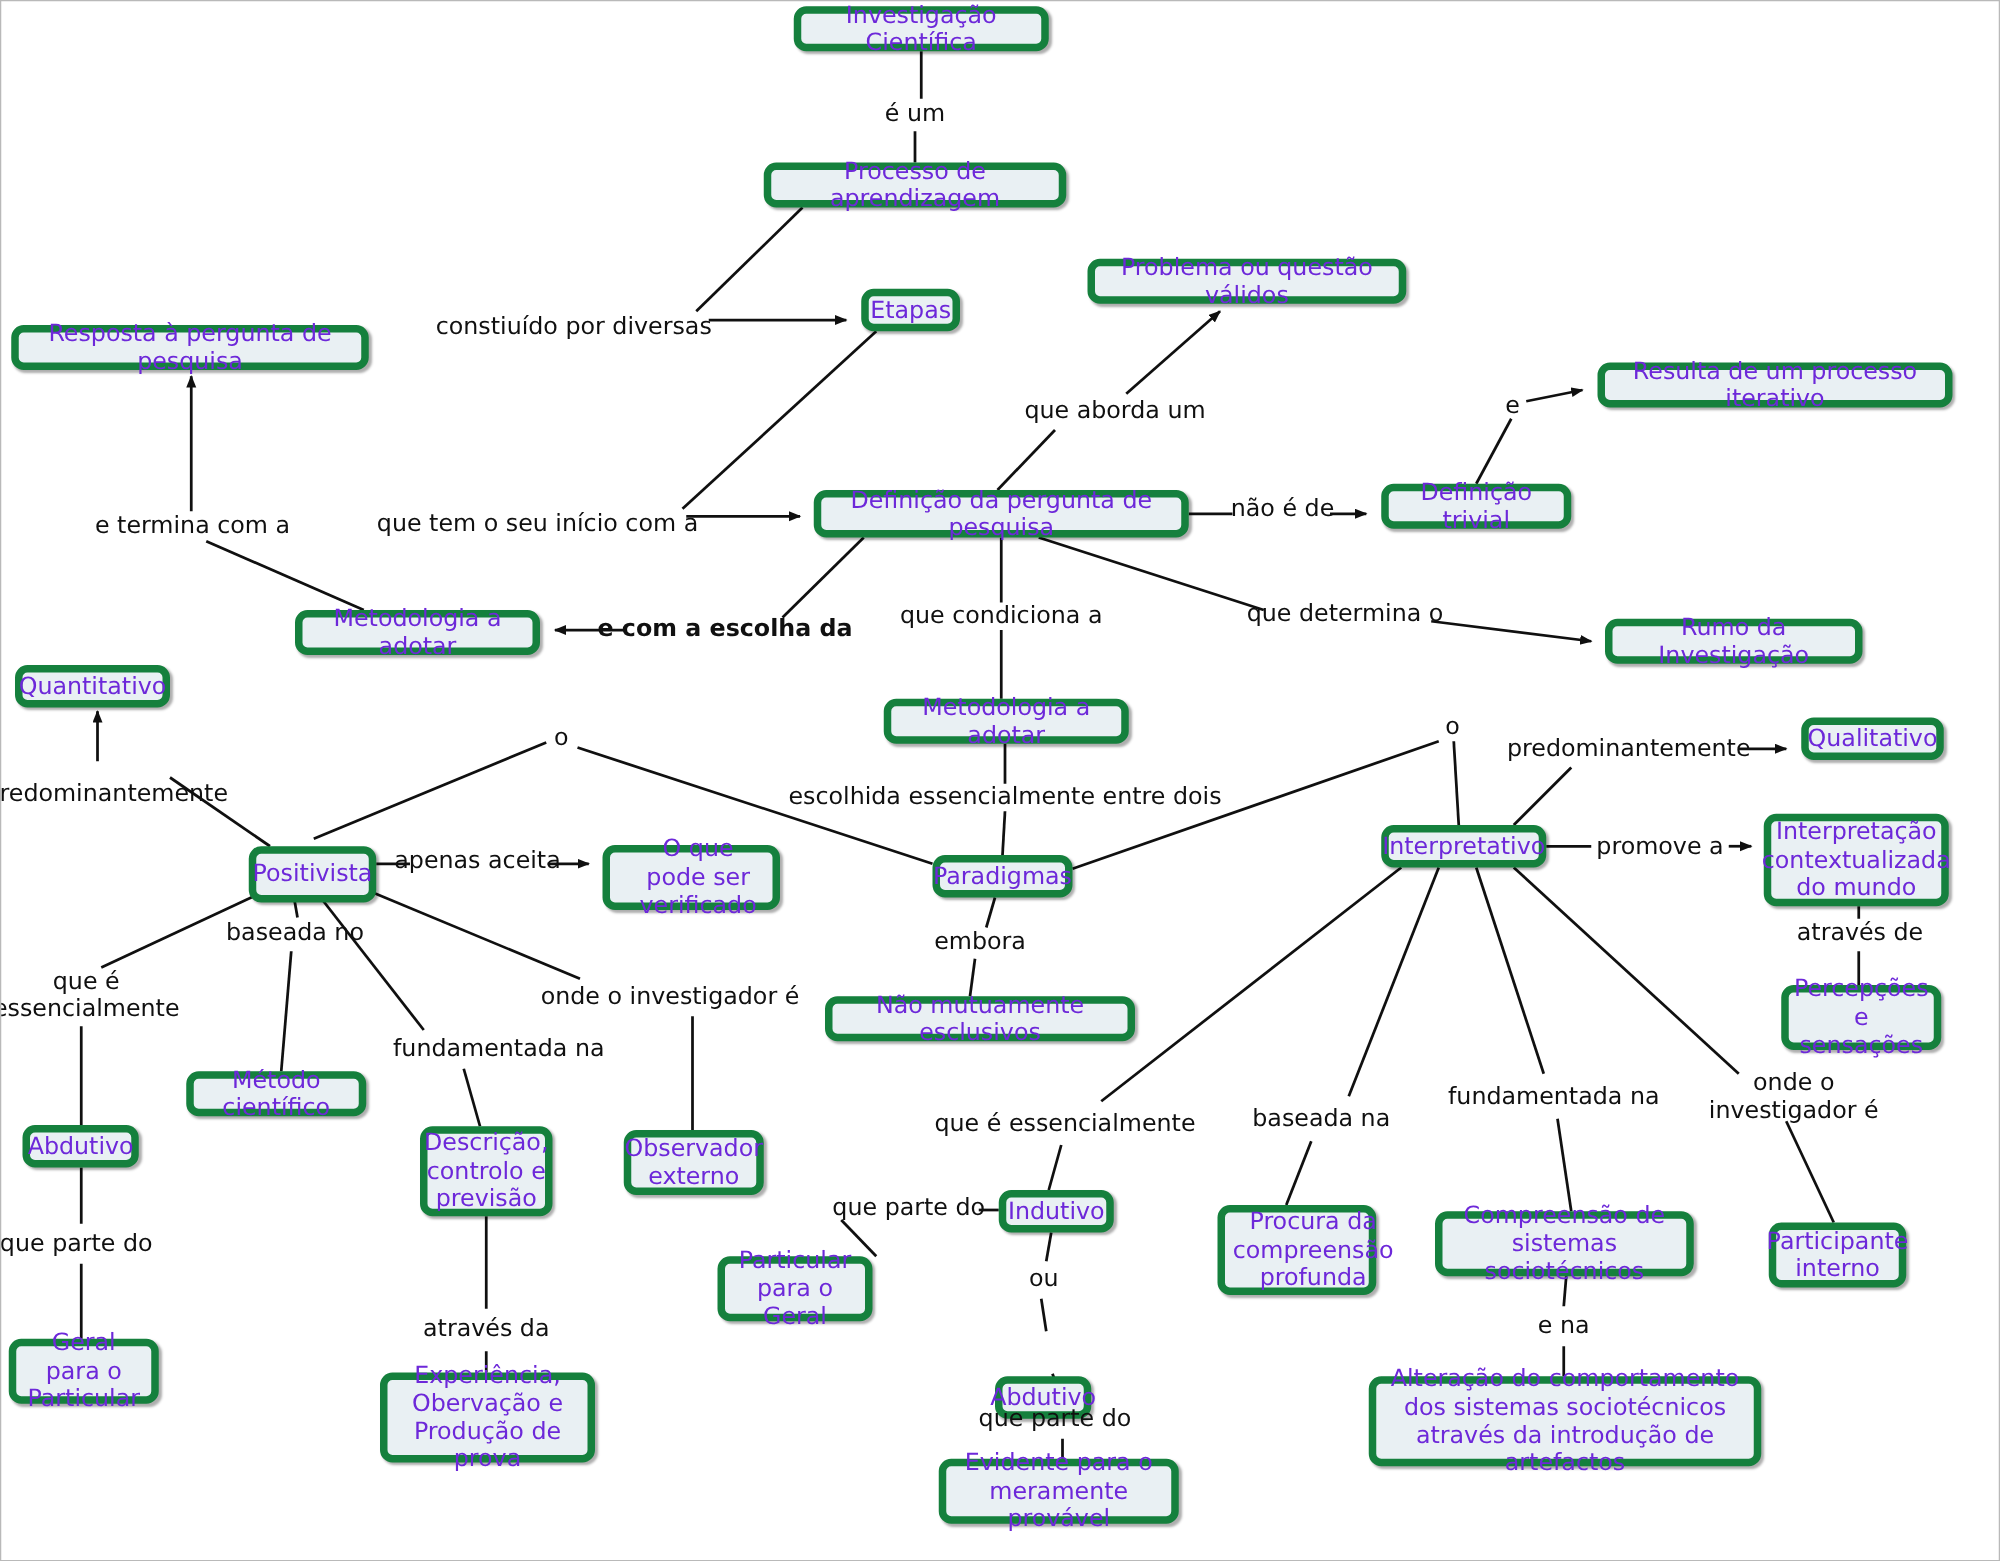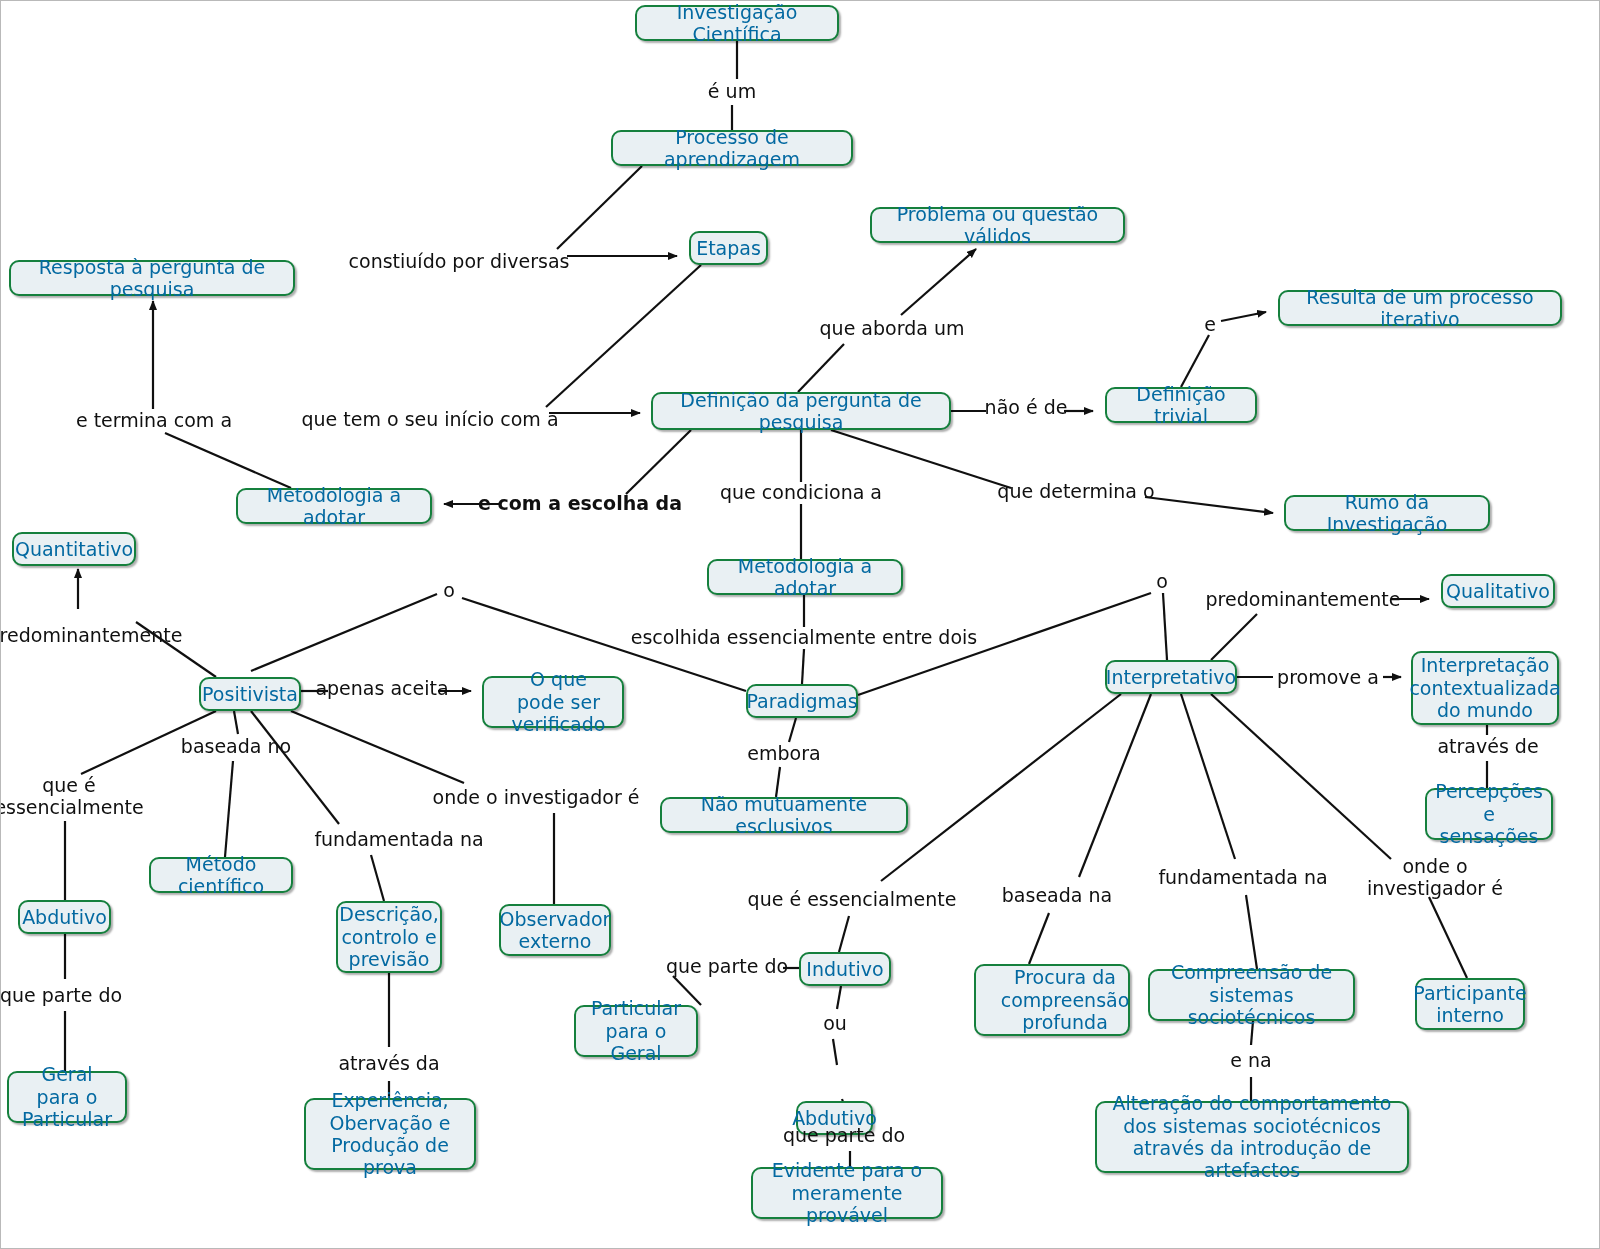--- a/index.html
+++ b/index.html
@@ -9,24 +9,24 @@
     width:1600px;height:1249px;
     background:#ffffff;
     border:1px solid #b9b9b9;
     box-sizing:border-box;
     overflow:hidden;
   }
   #edges{position:absolute;left:0;top:0;width:1600px;height:1249px;pointer-events:none;}
   .node{
     position:absolute;
     background:#e9f0f3;
-    border:2px solid #15803d;
+    border:6px solid #15803d;
     border-radius:10px;
     box-shadow:2px 2px 2px rgba(0,0,0,0.32);
-    color:#0369a1;
+    color:#6d28d9;
     font-size:19px;
     line-height:1.18;
     text-align:center;
     display:flex;
     align-items:center;
     justify-content:center;
     box-sizing:border-box;
     padding:4px 10px;
     white-space:pre-line;
   }
@@ -127,40 +127,40 @@
       <div class="node" style="left: 869px; top: 206px; width: 255px; height: 36px;">Problema ou questão válidos</div>
       <div class="node" style="left: 8px; top: 259px; width: 286px; height: 36px;">Resposta à pergunta de pesquisa</div>
       <div class="node" style="left: 1277px; top: 289px; width: 284px; height: 36px;">Resulta de um processo iterativo</div>
       <div class="node" style="left: 650px; top: 391px; width: 300px; height: 38px;">Definição da pergunta de pesquisa</div>
       <div class="node" style="left: 1104px; top: 386px; width: 152px; height: 36px;">Definição trivial</div>
       <div class="node" style="left: 1283px; top: 494px; width: 206px; height: 36px;">Rumo da Investigação</div>
       <div class="node" style="left: 235px; top: 487px; width: 196px; height: 36px;">Metodologia a adotar</div>
       <div class="node" style="left: 11px; top: 531px; width: 124px; height: 34px;">Quantitativo</div>
       <div class="node" style="left: 706px; top: 558px; width: 196px; height: 36px;">Metodologia a adotar</div>
       <div class="node" style="left: 1440px; top: 573px; width: 114px; height: 34px;">Qualitativo</div>
-      <div class="node" style="left: 198px; top: 676px; width: 102px; height: 34px;">Positivista</div>
+      <div class="node" style="left: 198px; top: 676px; width: 102px; height: 45px;">Positivista</div>
       <div class="node" style="left: 481px; top: 675px; width: 142px; height: 52px; padding-left: 21px;">O que pode ser
 verificado</div>
       <div class="node" style="left: 745px; top: 683px; width: 112px; height: 34px;">Paradigmas</div>
       <div class="node" style="left: 1104px; top: 659px; width: 132px; height: 34px;">Interpretativo</div>
       <div class="node" style="left: 1410px; top: 650px; width: 148px; height: 74px;">Interpretação
 contextualizada
 do mundo</div>
       <div class="node" style="left: 1424px; top: 787px; width: 128px; height: 52px;">Percepções e
 sensações</div>
       <div class="node" style="left: 659px; top: 796px; width: 248px; height: 36px;">Não mutuamente esclusivos</div>
       <div class="node" style="left: 148px; top: 856px; width: 144px; height: 36px;">Método científico</div>
       <div class="node" style="left: 17px; top: 899px; width: 93px; height: 34px;">Abdutivo</div>
       <div class="node" style="left: 335px; top: 900px; width: 106px; height: 72px;">Descrição,
 controlo e
 previsão</div>
       <div class="node" style="left: 498px; top: 903px; width: 112px; height: 52px;">Observador
 externo</div>
       <div class="node" style="left: 798px; top: 951px; width: 92px; height: 34px;">Indutivo</div>
-      <div class="node" style="left: 973px; top: 963px; width: 156px; height: 72px; padding-left: 36px;">Procura da
+      <div class="node" style="left: 973px; top: 963px; width: 127px; height: 72px; padding-left: 36px;">Procura da
 compreensão
 profunda</div>
       <div class="node" style="left: 1147px; top: 968px; width: 207px; height: 52px;">Compreensão de
 sistemas sociotécnicos</div>
       <div class="node" style="left: 1414px; top: 977px; width: 110px; height: 52px;">Participante
 interno</div>
       <div class="node" style="left: 573px; top: 1004px; width: 124px; height: 52px;">Particular
 para o Geral</div>
       <div class="node" style="left: 6px; top: 1070px; width: 120px; height: 52px;">Geral para o
 Particular</div>

